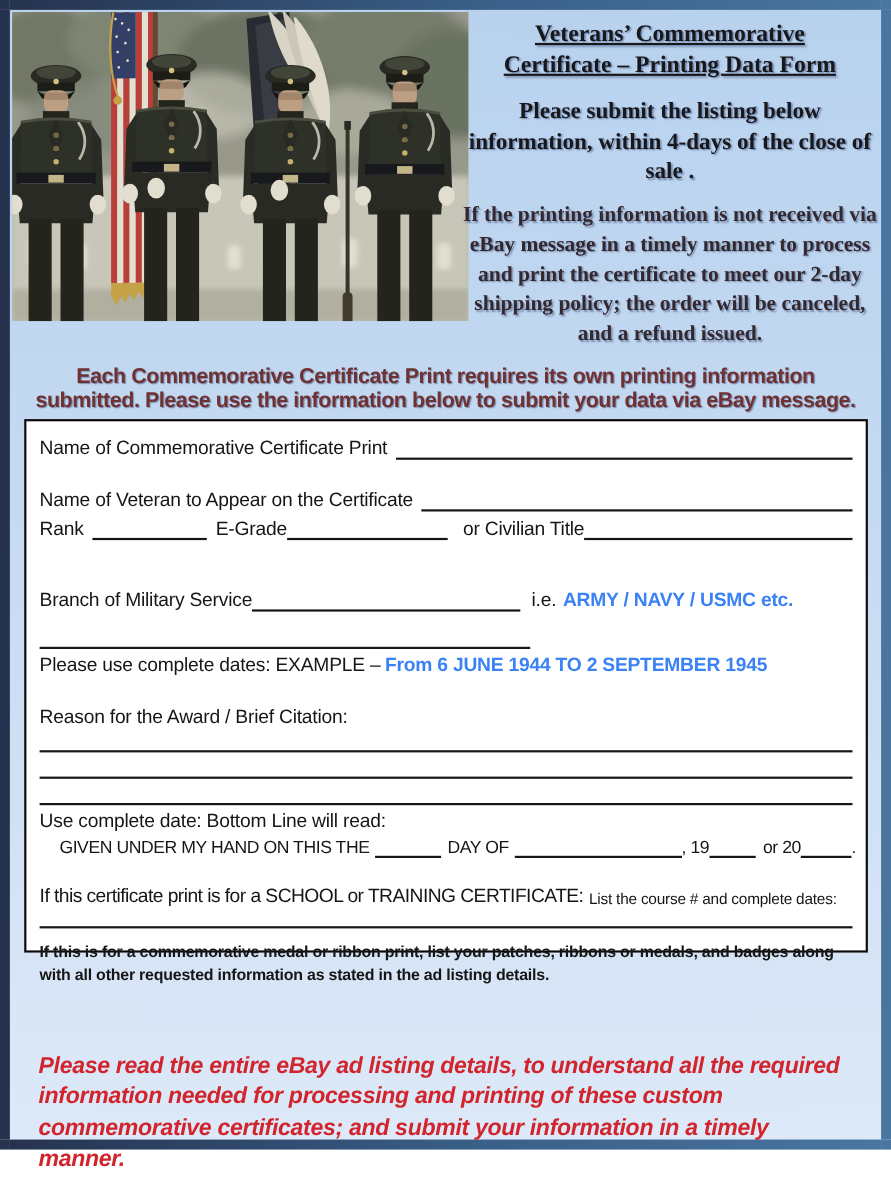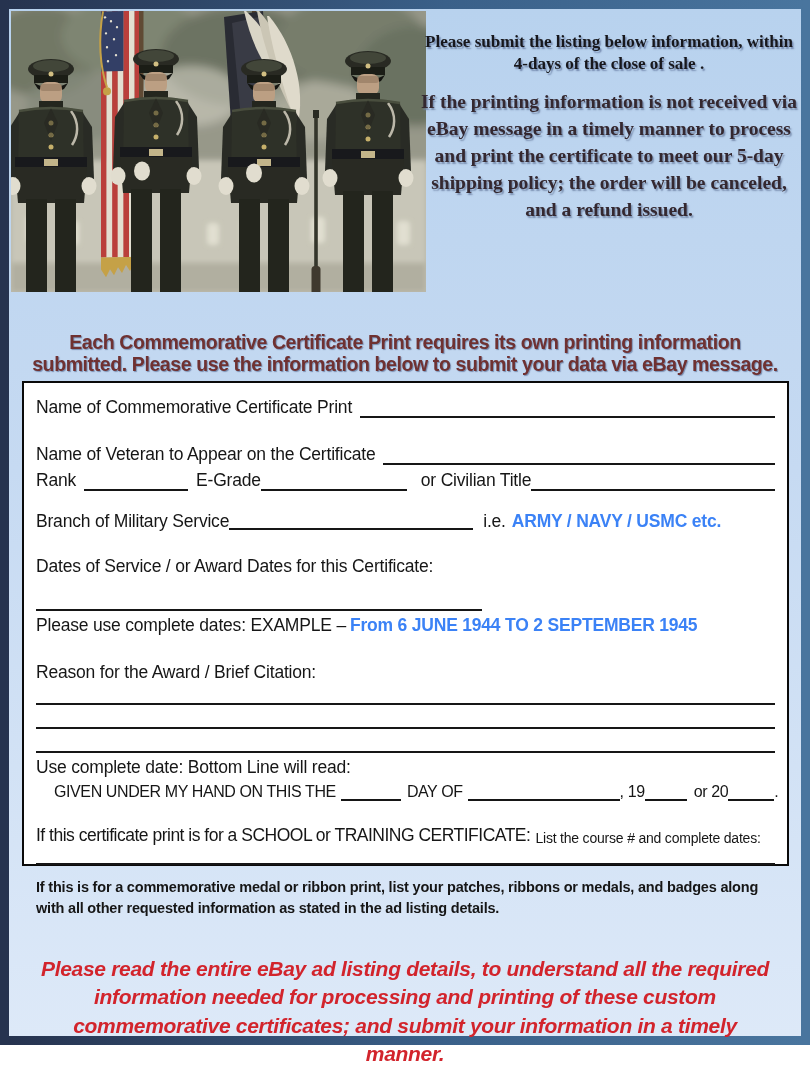--- a/index.html
+++ b/index.html
@@ -7,41 +7,41 @@
        font-family:"Liberation Sans",sans-serif;}
   .page{position:absolute;left:0;top:0;width:810px;height:1045px;box-sizing:border-box;
         border:9px solid;border-image:linear-gradient(to right,#26334f,#3a6089 55%,#49759e) 1;
         background:linear-gradient(to bottom,#b8d2ee 0%,#c6daf2 45%,#dde9f8 100%);}
   .photo{position:absolute;left:2px;top:2px;width:415px;height:281px;overflow:hidden;}
   .hdr{position:absolute;left:410px;top:8px;width:380px;text-align:center;
        font-family:"Liberation Serif",serif;color:#17171c;}
   .title{font-size:21.5px;font-weight:700;line-height:1.3;
          text-shadow:1.5px 1.5px 1.5px rgba(95,115,155,.8);}
   .title span{display:block;text-decoration:underline;}
-  .intro{margin-top:14px;font-size:17px;font-weight:700;line-height:1.32;
+  .intro{margin-top:14px;font-size:21px;font-weight:700;line-height:1.32;
          text-shadow:1.5px 1.5px 1.5px rgba(95,115,155,.8);}
   .warn{margin-top:13px;font-size:19.5px;font-weight:700;line-height:1.38;color:#342830;
         text-shadow:1.5px 1.5px 1.5px rgba(110,130,165,.85);}
   .banner{position:absolute;left:18px;top:322px;width:756px;text-align:center;
           font-size:19.5px;font-weight:700;letter-spacing:-0.4px;line-height:1.15;
           color:#6f3131;text-shadow:1px 1px 1px rgba(90,110,150,.7);}
   .formbox{position:absolute;left:13px;top:372px;width:767px;height:485px;box-sizing:border-box;
            background:#ffffff;border:2px solid #0a0a0a;color:#161616;
            font-size:17.5px;letter-spacing:-0.2px;padding:10px 12px 0 12px;}
   .row{display:flex;align-items:flex-end;white-space:nowrap;}
   .row .gap{width:8px;flex:0 0 auto;}
   .bl{display:inline-block;border-bottom:2px solid #161616;height:15px;flex:0 0 auto;}
   .bl.fill{flex:1 1 auto;}
   .wline{border-bottom:2px solid #161616;height:1px;width:100%;}
   .red{color:#3b82f6;font-weight:700;}
   .small-note{font-size:14px;font-weight:700;letter-spacing:-0.2px;text-align:center;}
   .caps-line{font-size:16px;letter-spacing:-0.4px;margin-left:18px;}
   .medal{font-size:14.5px;font-weight:700;letter-spacing:-0.2px;line-height:1.45;white-space:normal;}
   .schoolrow{letter-spacing:-0.5px;}
-  .footer{position:absolute;left:26px;top:946px;width:740px;text-align:center;
+  .footer{position:absolute;left:26px;top:946px;width:740px;
           font-size:21px;font-weight:700;font-style:italic;line-height:1.35;
           color:#d2242c;letter-spacing:-0.3px;}
 </style>
 </head>
 <body>
 
 <div class="page">
 
   <div class="photo">
     <svg width="415" height="281" viewBox="0 0 415 281">
@@ -151,22 +151,26 @@
       <ellipse cx="131" cy="160" rx="8" ry="9.5" fill="#e6e2d4"></ellipse>
       <use href="#gi" transform="translate(253,50)"></use>
       <ellipse cx="243" cy="162" rx="8" ry="9.5" fill="#e6e2d4"></ellipse>
       <use href="#rifle" transform="translate(305,105)"></use>
       <use href="#gi" transform="translate(357,42)"></use>
       <rect width="415" height="281" fill="#9a9484" opacity="0.06"></rect>
     </svg>
   </div>
 
   <div class="hdr">
+    <div class="title">
+      <span>Veterans’ Commemorative</span>
+      <span>Certificate – Printing Data Form</span>
+    </div>
     <div class="intro">Please submit the listing below information, within 4-days of the close of sale .</div>
-    <div class="warn">If the printing information is not received via eBay message in a timely manner to process and print the certificate to meet our 5-day shipping policy; the order will be canceled, and a refund issued.</div>
+    <div class="warn">If the printing information is not received via eBay message in a timely manner to process and print the certificate to meet our 2-day shipping policy; the order will be canceled, and a refund issued.</div>
   </div>
 
   <div class="banner">Each Commemorative Certificate Print requires its own printing information submitted. Please use the information below to submit your data via eBay message.</div>
 
   <div class="formbox">
 
     <div class="row" style="margin-top:4px;">
       <span>Name of Commemorative Certificate Print</span>
       <span class="gap"></span>
       <span class="bl fill"></span>
@@ -183,32 +187,29 @@
       <span class="gap"></span>
       <span class="bl" style="width:104px;"></span>
       <span class="gap"></span>
       <span>E-Grade</span>
       <span class="bl" style="width:146px;"></span>
       <span class="gap" style="width:14px;"></span>
       <span>or Civilian Title</span>
       <span class="bl fill"></span>
     </div>
 
-    <div class="row" style="margin-top:20px;align-items:center;">
+    <div class="row" style="margin-top:44px;">
       <span>Branch of Military Service</span>
       <span class="bl" style="width:244px;"></span>
       <span class="gap" style="width:10px;"></span>
       <span>i.e.</span>
       <span class="gap" style="width:6px;"></span>
       <span class="red">ARMY / NAVY / USMC etc.</span>
     </div>
 
-    <div class="row" style="margin-top:24px;">
-      <span>Dates of Service / or Award Dates for this Certificate:</span>
-    </div>
     <div class="row" style="margin-top:17px;">
       <span class="bl" style="width:446px;"></span>
     </div>
     <div class="row" style="margin-top:4px;">
       <span>Please use complete dates: EXAMPLE – </span>
       <span class="gap" style="width:4px;"></span>
       <span class="red">From 6 JUNE 1944 TO 2 SEPTEMBER 1945</span>
     </div>
 
     <div class="row" style="margin-top:26px;align-items:center;">

